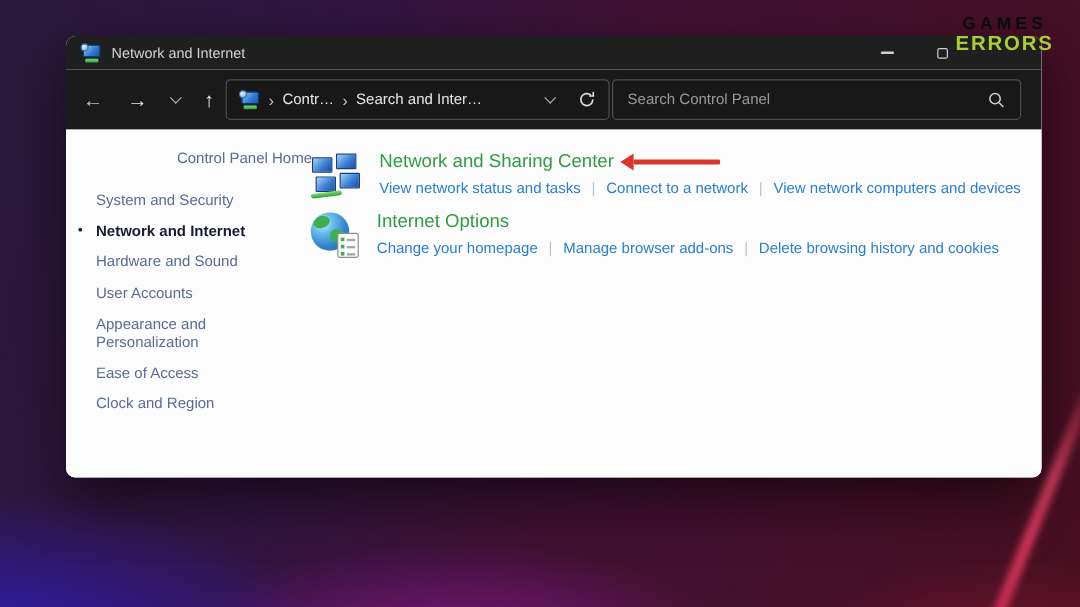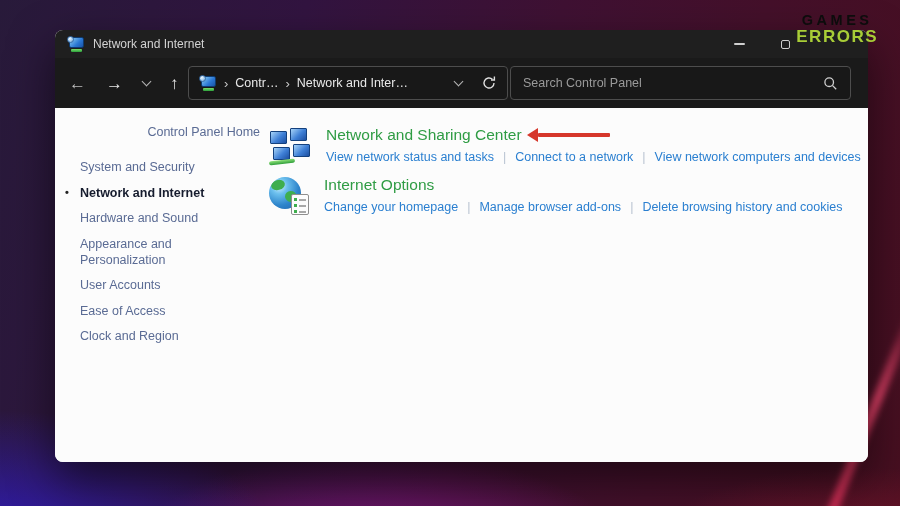--- a/index.html
+++ b/index.html
@@ -12,21 +12,21 @@
     background:linear-gradient(104deg,#281a3a 0%,#321440 30%,#3f1133 55%,#44102a 75%,#470f20 100%);}
   .bloom{position:absolute;inset:0;z-index:0;background:
     radial-gradient(55% 45% at -2% 108%, rgba(48,28,200,.92) 0%, rgba(48,28,200,0) 60%),
     radial-gradient(48% 38% at 42% 112%, rgba(152,24,158,.85) 0%, rgba(152,24,158,0) 60%),
     radial-gradient(40% 35% at 95% 115%, rgba(185,30,60,.55) 0%, rgba(185,30,60,0) 65%);}
   .streak{position:absolute;right:26px;bottom:-34px;width:10px;height:240px;z-index:1;
     transform:rotate(22deg);filter:blur(3px);
     background:linear-gradient(rgba(250,90,120,0), rgba(240,70,110,.85) 40%, rgba(205,40,80,.9));}
 
   
-  .win{position:absolute;left:55px;top:30px;width:813px;height:432px;z-index:2;
+  .win{position:absolute;left:55px;top:30px;width:813px;height:368px;z-index:2;
     border-radius:8px;overflow:hidden;box-shadow:0 18px 45px rgba(0,0,0,.55);background:#fcfcfc;}
   .titlebar{height:28px;background:#1f1f1f;display:flex;align-items:center;padding:0 12px;gap:8px;}
   .title-text{font-size:12px;color:#d3d3d3;}
   .win-controls{margin-left:auto;display:flex;align-items:center;gap:36px;margin-right:66px;}
   .min-glyph{width:11px;height:2px;background:#cfcfcf;border-radius:1px;}
   .max-glyph{width:9px;height:9px;border:1px solid #cfcfcf;border-radius:2px;}
 
   
   .toolbar{position:relative;height:50px;background:#1a1a1a;}
   .nav{position:absolute;left:14px;top:0;height:100%;display:flex;align-items:center;gap:20px;}
@@ -56,21 +56,21 @@
 
   
   .content{position:absolute;left:0;top:78px;right:0;bottom:0;background:#fcfcfc;}
   .sidebar{position:absolute;left:0;top:0;width:205px;padding:17px 0 0 25px;
     font-size:12.5px;color:var(--sidebar-blue);}
   .side-home{margin-bottom:21px;cursor:pointer;text-align:right;}
   .side-item{margin-bottom:10px;line-height:1.25;width:145px;cursor:pointer;position:relative;}
   .side-item.active{font-weight:bold;color:var(--active-navy);}
   .bullet{position:absolute;left:-15px;top:0;font-size:11px;color:#222;}
 
-  .main{position:absolute;left:214px;top:0;right:6px;padding-top:17px;}
+  .main{position:absolute;left:204px;top:0;right:6px;padding-top:17px;}
   .section{display:flex;gap:15px;margin-bottom:10px;}
   .sec-icon{flex:0 0 auto;margin-top:2px;}
   .title-row{display:flex;align-items:center;height:20px;}
   .sec-title{font-size:15.5px;color:var(--heading-green);font-weight:400;cursor:pointer;}
   .sec-links{margin-top:5px;font-size:12.5px;color:var(--link-blue);white-space:nowrap;}
   .link{cursor:pointer;}
   .pipe{color:var(--pipe-gray);margin:0 9px;}
   .red-arrow{position:relative;display:inline-block;width:72px;height:4px;background:var(--arrow-red);
     margin-left:16px;border-radius:1px;}
   .red-arrow::before{content:"";position:absolute;left:-11px;top:-5px;width:0;height:0;
@@ -141,21 +141,21 @@
 
     <div class="crumb-box">
       <span class="mon">
         <span class="mon-screen"></span>
           <span class="mon-ball"></span>
           <span class="mon-base"></span>
       </span>
       <span class="crumb-sep">›</span>
       <span>Contr…</span>
       <span class="crumb-sep">›</span>
-      <span>Network and Inter…</span>
+      <span>Search and Inter…</span>
       <span class="crumb-spacer"></span>
       <span class="chev"></span>
       <svg class="svg-ico" width="16" height="16" viewBox="0 0 16 16" style="margin-left:12px">
         <path d="M13 8a5 5 0 1 1-1.6-3.7" fill="none" stroke="#dddddd" stroke-width="1.4"></path>
         <path d="M13.4 1.6v3.4H10" fill="none" stroke="#dddddd" stroke-width="1.4"></path>
       </svg>
     </div>
 
     <div class="search-box">
       <input value="" placeholder="Search Control Panel" style="">
@@ -169,22 +169,22 @@
   <div class="content">
 
     <div class="sidebar">
       <div class="side-home">Control Panel Home</div>
       <div class="side-item">System and Security</div>
       <div class="side-item active">
         <span class="bullet">•</span>
         <span>Network and Internet</span>
       </div>
       <div class="side-item">Hardware and Sound</div>
+      <div class="side-item">User Accounts</div>
       <div class="side-item">Appearance and Personalization</div>
-      <div class="side-item">User Accounts</div>
       <div class="side-item">Ease of Access</div>
       <div class="side-item">Clock and Region</div>
     </div>
 
     <div class="main">
 
       <div class="section">
         <div class="sec-icon nsc">
           <span class="scr s1"></span>
             <span class="scr s2"></span>

